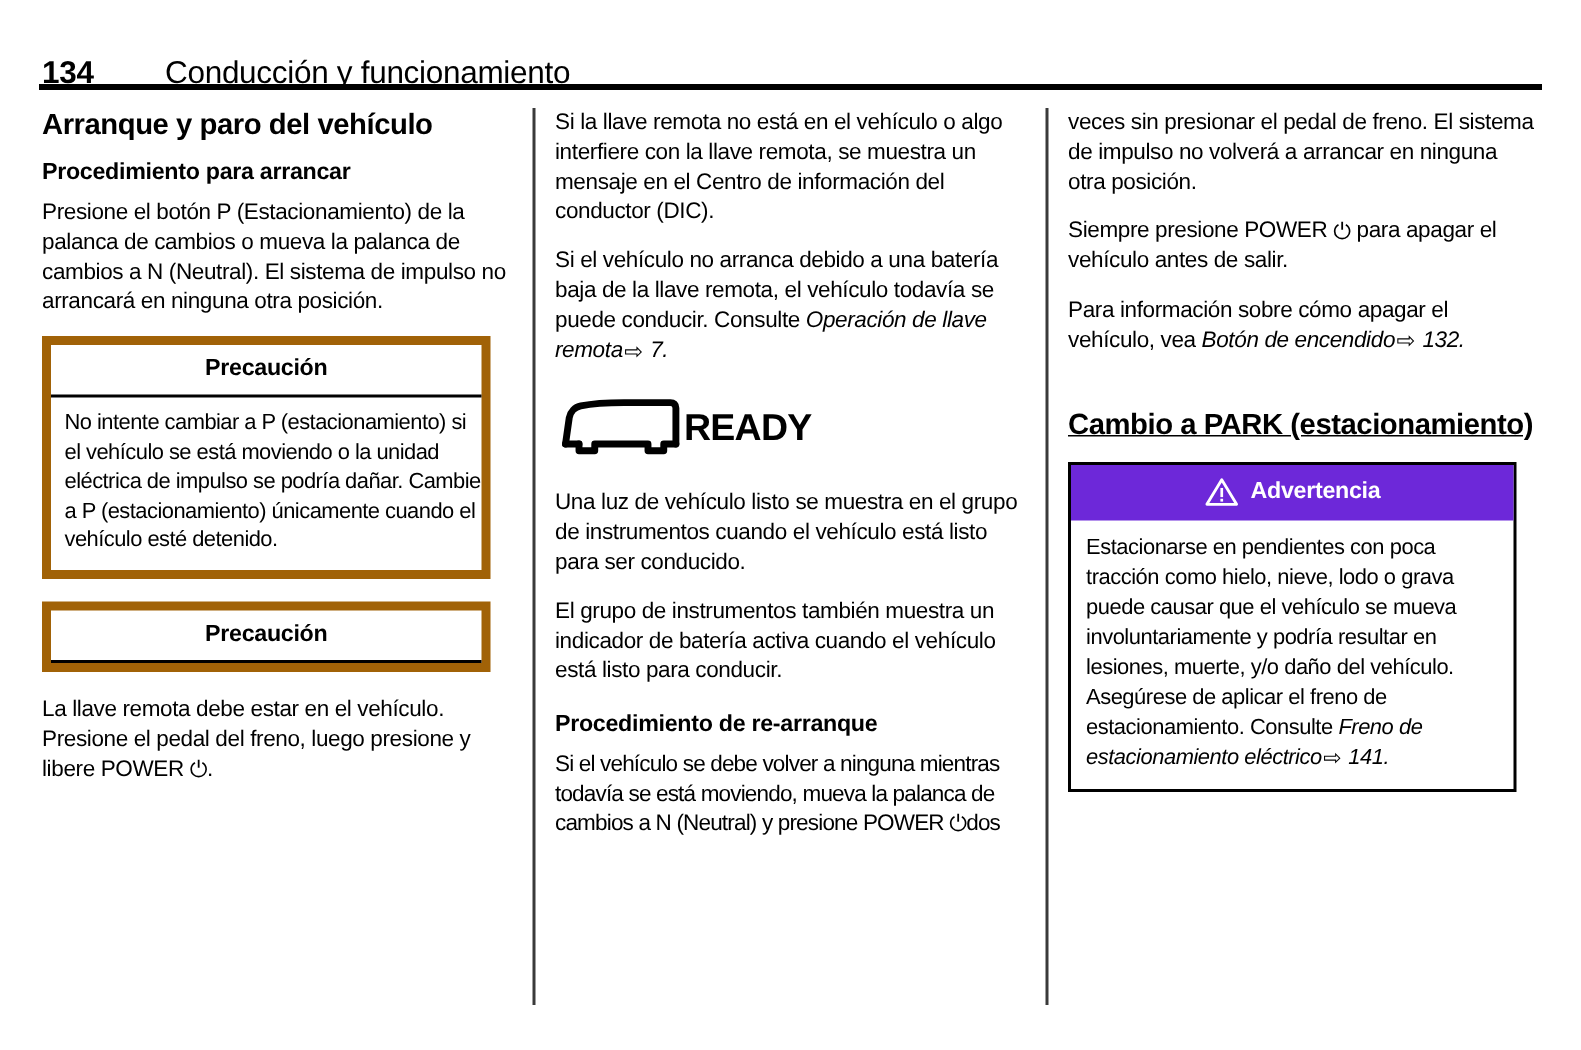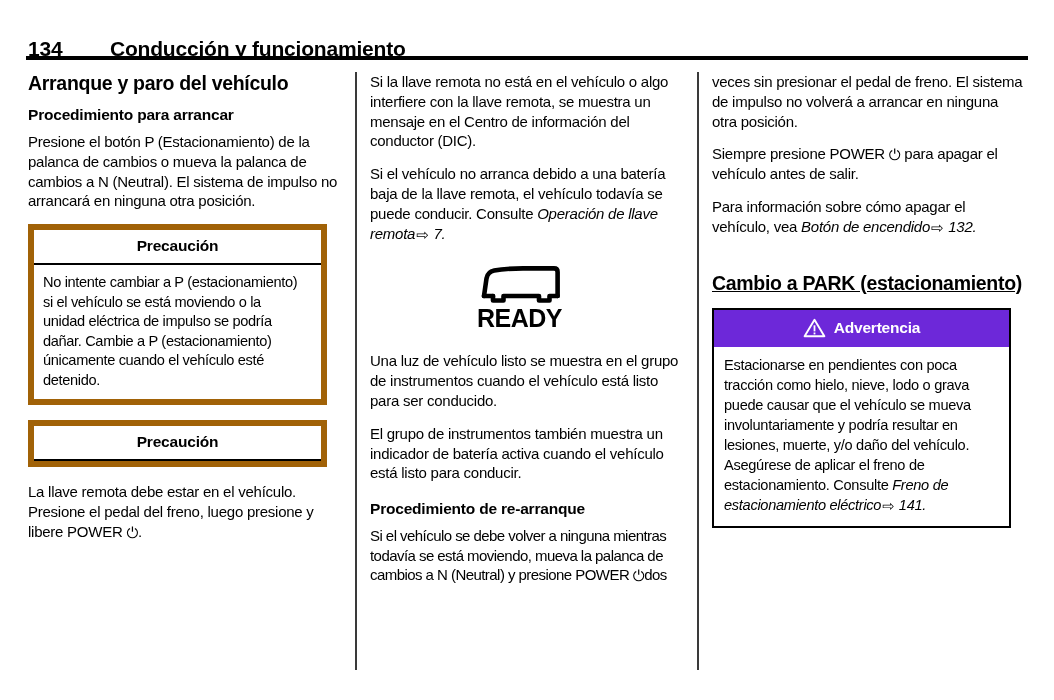--- a/index.html
+++ b/index.html
@@ -36,21 +36,21 @@
   .page-number {
     font-size: 21px;
     font-weight: bold;
     letter-spacing: -0.2px;
     line-height: 1;
     width: 82px;
     flex: none;
   }
   .header-title {
     font-size: 21px;
-    font-weight: bold;
+    font-weight: normal;
     letter-spacing: -0.2px;
     line-height: 1;
   }
   .header-rule {
     position: absolute;
     left: 26px;
     top: 56px;
     width: 1002px;
     height: 4px;
     background: #000000;
@@ -133,21 +133,21 @@
   }
   .notice-head {
     border-bottom: 2px solid #000000;
     text-align: center;
     font-size: 15.5px;
     font-weight: bold;
     letter-spacing: -0.2px;
     padding: 7px 0 8px 0;
   }
   .notice-body {
-    padding: 8px 20px 9px 9px;
+    padding: 8px 0 9px 9px;
     font-size: 14.6px;
     line-height: 1.34;
     letter-spacing: -0.35px;
   }
 
   
   .warn-box {
     border: 2px solid #000000;
     width: 299px;
     box-sizing: border-box;
@@ -171,21 +171,21 @@
     padding: 9px 10px 10px 10px;
     font-size: 14.6px;
     line-height: 1.37;
     letter-spacing: -0.3px;
   }
 
   
   .ready-figure {
     margin: 22px 0 20px 0;
     display: flex;
-    flex-direction: column;
+    flex-direction: row;
     align-items: center;
     width: 299px;
   }
   .ready-word {
     font-family: "Liberation Sans", sans-serif;
     font-weight: bold;
     font-size: 25px;
     letter-spacing: -0.5px;
     line-height: 1;
     margin-top: 1px;

